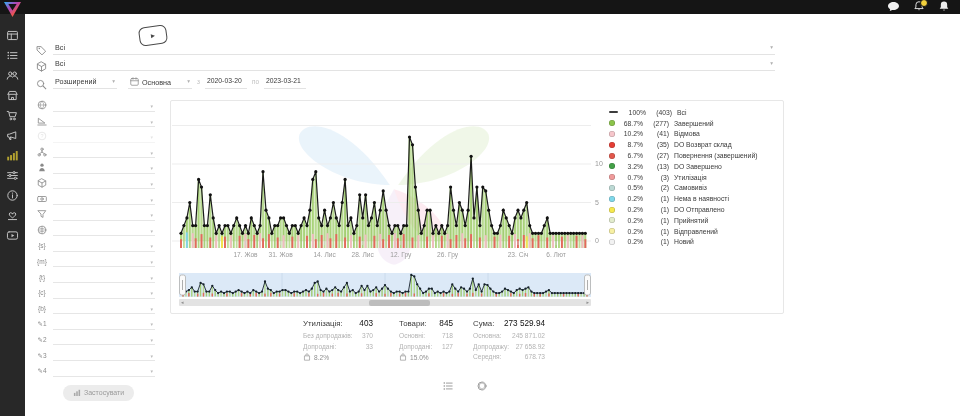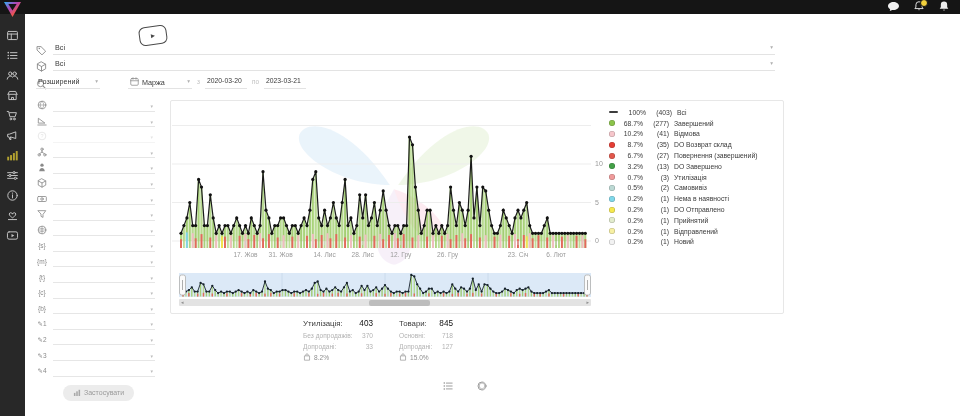--- a/index.html
+++ b/index.html
@@ -216,29 +216,29 @@
       </svg></span>
   <div class="frow" style="left:53px;top:56px;width:722px">
     <span class="ftext">Всі</span>
     <span class="fcaret">▾</span>
   </div>
 
   <span class="ficon" style="left:35px;top:76px"><svg width="11" height="11" viewBox="0 0 12 12">
         <circle cx="5" cy="5" r="3.4" fill="none" stroke="#8a8a8a" stroke-width="1" stroke-linecap="round"></circle>
         <line x1="7.6" y1="7.6" x2="11" y2="11" stroke="#8a8a8a" stroke-width="1.1"></line>
       </svg></span>
-  <div class="frow" style="left:36px;top:74px;width:64px">
+  <div class="frow" style="left:53px;top:74px;width:64px">
     <span class="ftext">Розширений</span>
     <span class="fcaret">▾</span>
   </div>
   <div class="frow" style="left:128px;top:74px;width:64px">
     <span class="ftext"><span class="inic"><svg width="9" height="9" viewBox="0 0 12 12">
             <rect x="1" y="2" width="10" height="9" rx="1.5" fill="none" stroke="#8a8a8a" stroke-width="1" stroke-linecap="round"></rect>
             <path d="M1 5h10M4 1v2M8 1v2" fill="none" stroke="#8a8a8a" stroke-width="1" stroke-linecap="round"></path>
-          </svg></span><span>Маржа</span></span>
+          </svg></span><span>Основна</span></span>
     <span class="fcaret">▾</span>
   </div>
   <span class="flab" style="left:197px;top:78px">з</span>
   <div class="frow" style="left:205px;top:74px;width:42px">
     <span class="ftext" style="font-size:6.8px">2020-03-20</span>
   </div>
   <span class="flab" style="left:252px;top:78px">по</span>
   <div class="frow" style="left:264px;top:74px;width:42px">
     <span class="ftext" style="font-size:6.8px">2023-03-21</span>
   </div>
@@ -1210,20 +1210,38 @@
           <span>127</span>
         </div>
         <div class="shl">
           <span><svg width="8" height="8" viewBox="0 0 10 10">
               <path d="M1.8 3.6h6.4V9H1.8z" fill="none" stroke="#999" stroke-width=".9"></path>
               <path d="M3.5 3.6V2.5a1.5 1.5 0 013 0v1.1" fill="none" stroke="#999" stroke-width=".9"></path>
             </svg></span>
           <span>15.0%</span>
         </div>
       </div>
+      <div class="scol" style="width: 72px; margin-right: 0px;">
+        <div class="shead">
+          <span class="st">Сума:</span>
+          <span class="sv">273 529.94</span>
+        </div>
+        <div class="srow">
+          <span>Основна:</span>
+          <span>245 871.02</span>
+        </div>
+        <div class="srow">
+          <span>Допродажу:</span>
+          <span>27 658.92</span>
+        </div>
+        <div class="srow">
+          <span>Середня:</span>
+          <span>678.73</span>
+        </div>
+      </div>
     </div>
 
   <div class="viewicons">
     <span><svg width="10" height="10" viewBox="0 0 12 12">
           <path d="M4 2.5h7M4 6h7M4 9.5h7" fill="none" stroke="#8a8a8a" stroke-width="1" stroke-linecap="round"></path>
           <circle cx="1.5" cy="2.5" r=".9" fill="#8a8a8a"></circle>
           <circle cx="1.5" cy="6" r=".9" fill="#8a8a8a"></circle>
           <circle cx="1.5" cy="9.5" r=".9" fill="#8a8a8a"></circle>
         </svg></span>
     <span><svg width="10" height="10" viewBox="0 0 12 12">

